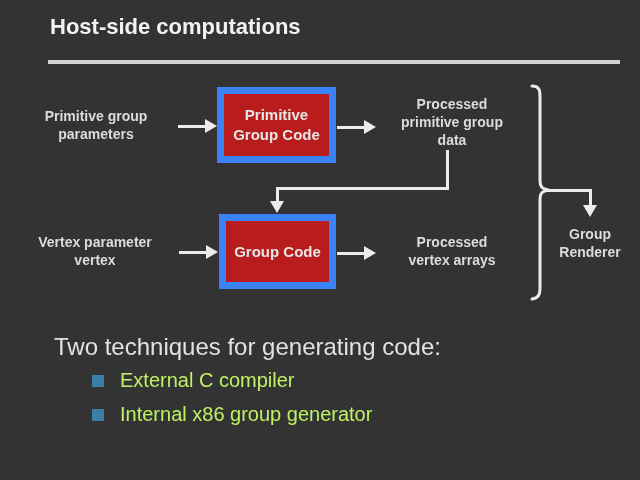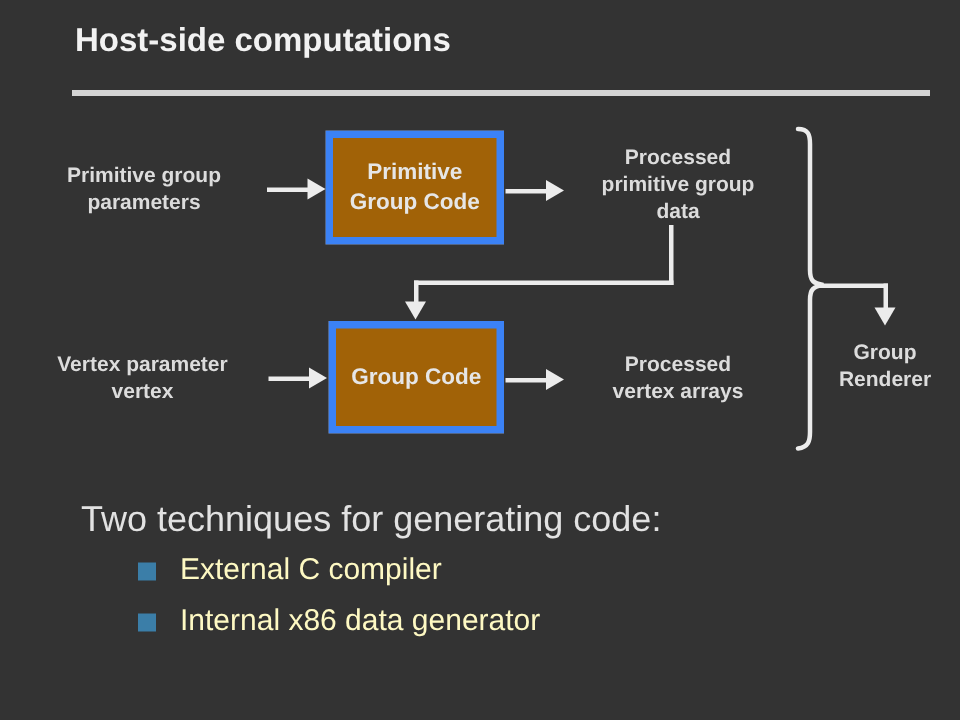--- a/index.html
+++ b/index.html
@@ -36,22 +36,22 @@
     left: 48px;
     top: 60px;
     width: 572px;
     height: 4px;
     background: #d4d4d4;
   }
 
   
   .proc-box {
     position: absolute;
-    background: #a16207;
-    border: 5px solid #3b82f6;
+    background: #b91c1c;
+    border: 7px solid #3b82f6;
     color: #e6e6e6;
     font-size: 15px;
     font-weight: bold;
     line-height: 20px;
     display: flex;
     align-items: center;
     justify-content: center;
     text-align: center;
     box-sizing: border-box;
   }
@@ -185,21 +185,21 @@
   #bullet-row-0 { left: 92px; top: 369px; }
   #bullet-row-1 { left: 92px; top: 403px; }
   .bullet-marker {
     width: 12px;
     height: 12px;
     background: #3b7ea8;
     margin-right: 16px;
     flex: 0 0 auto;
   }
   .bullet-text {
-    color: #fef9c3;
+    color: #bef264;
     font-size: 20px;
     white-space: nowrap;
   }
 </style>
 </head>
 <body>
 
 <div id="slide">
 
   <div class="slide-title">Host-side computations</div>
@@ -261,16 +261,16 @@
 
   <div class="lead-line">Two techniques for generating code:</div>
 
   <div class="bullet-row" id="bullet-row-0">
     <span class="bullet-marker"></span>
     <span class="bullet-text">External C compiler</span>
   </div>
 
   <div class="bullet-row" id="bullet-row-1">
     <span class="bullet-marker"></span>
-    <span class="bullet-text">Internal x86 data generator</span>
+    <span class="bullet-text">Internal x86 group generator</span>
   </div>
 
 </div>
 
 </body></html>

